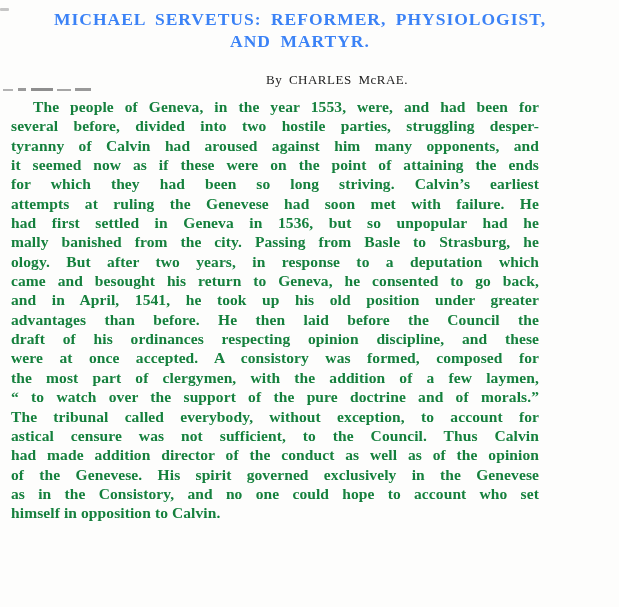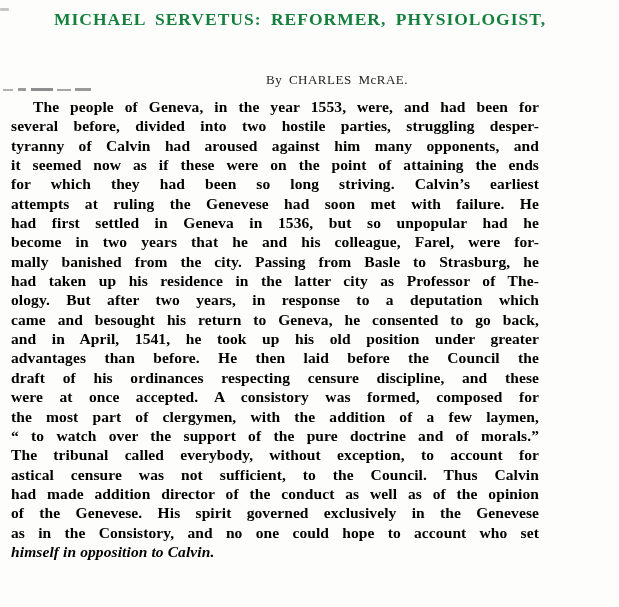--- a/index.html
+++ b/index.html
@@ -22,21 +22,21 @@
     position: absolute;
     top: 8px;
     left: 0;
     width: 600px;
     margin: 0;
     text-align: center;
     font-size: 17.5px;
     font-weight: 700;
     letter-spacing: 1px;
     word-spacing: 4px;
-    color: #15803d;
+    color: #3b82f6;
   }
   .title .title-line {
     display: block;
     line-height: 22px;
   }
   .byline {
     position: absolute;
     top: 72px;
     left: 0;
     width: 600px;
@@ -81,66 +81,65 @@
     top: 97px;
     left: 11px;
     width: 528px;
   }
   .body-line {
     height: 19.35px;
     line-height: 19.35px;
     font-size: 15.5px;
     font-weight: 700;
     letter-spacing: 0.1px;
-    color: #000000;
+    color: #15803d;
     text-align: justify;
     text-align-last: justify;
     overflow: hidden;
     white-space: normal;
   }
   .body-line:first-child { text-indent: 22px; }
-  .body-line:last-child  { text-align-last: left; font-style: italic; }
+  .body-line:last-child  { text-align-last: left; }
 </style>
 </head>
 <body>
 
 <div class="page">
 
   <div class="artifact-corner"></div>
 
   <h1 class="title">
     <span class="title-line">MICHAEL SERVETUS: REFORMER, PHYSIOLOGIST,</span>
+    <span class="title-line">AND MARTYR.</span>
   </h1>
 
   <div class="byline">By CHARLES McRAE.</div>
 
   <div class="artifact-dashes">
     <span class="d1"></span>
     <span class="d2"></span>
     <span class="d3"></span>
     <span class="d4"></span>
     <span class="d5"></span>
   </div>
 
   <div class="body-text">
       <div class="body-line">The people of Geneva, in the year 1553, were, and had been for</div>
       <div class="body-line">several before, divided into two hostile parties, struggling desper-</div>
       <div class="body-line">tyranny of Calvin had aroused against him many opponents, and</div>
       <div class="body-line">it seemed now as if these were on the point of attaining the ends</div>
       <div class="body-line">for which they had been so long striving. Calvin’s earliest</div>
       <div class="body-line">attempts at ruling the Genevese had soon met with failure. He</div>
       <div class="body-line">had first settled in Geneva in 1536, but so unpopular had he</div>
-      <div class="body-line">become in two years that he and his colleague, Farel, were for-</div>
       <div class="body-line">mally banished from the city. Passing from Basle to Strasburg, he</div>
-      <div class="body-line">had taken up his residence in the latter city as Professor of The-</div>
       <div class="body-line">ology. But after two years, in response to a deputation which</div>
       <div class="body-line">came and besought his return to Geneva, he consented to go back,</div>
       <div class="body-line">and in April, 1541, he took up his old position under greater</div>
       <div class="body-line">advantages than before. He then laid before the Council the</div>
-      <div class="body-line">draft of his ordinances respecting censure discipline, and these</div>
+      <div class="body-line">draft of his ordinances respecting opinion discipline, and these</div>
       <div class="body-line">were at once accepted. A consistory was formed, composed for</div>
       <div class="body-line">the most part of clergymen, with the addition of a few laymen,</div>
       <div class="body-line">“ to watch over the support of the pure doctrine and of morals.”</div>
       <div class="body-line">The tribunal called everybody, without exception, to account for</div>
       <div class="body-line">astical censure was not sufficient, to the Council. Thus Calvin</div>
       <div class="body-line">had made addition director of the conduct as well as of the opinion</div>
       <div class="body-line">of the Genevese. His spirit governed exclusively in the Genevese</div>
       <div class="body-line">as in the Consistory, and no one could hope to account who set</div>
       <div class="body-line">himself in opposition to Calvin.</div>
     </div>

